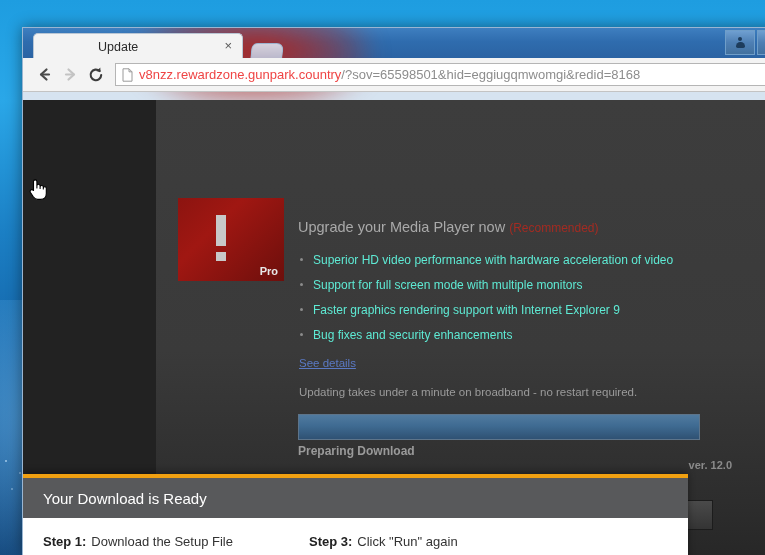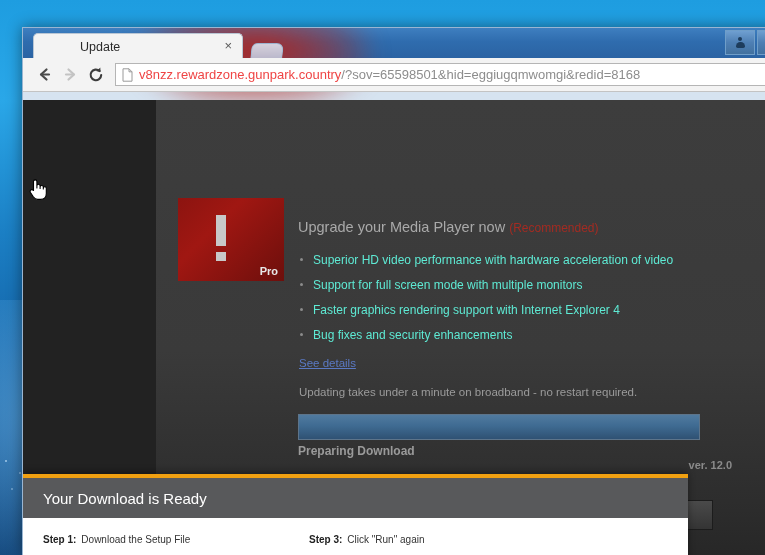--- a/index.html
+++ b/index.html
@@ -75,21 +75,21 @@
   
   #tabstrip { position: absolute; left: 0; top: 5px; height: 26px; }
   #tab {
     position: relative; left: 10px; width: 210px; height: 26px;
     background: #f3f3f3;
     border: 1px solid #b9c6d4; border-bottom: none;
     border-radius: 5px 5px 0 0;
     display: flex; align-items: center;
   }
   #tab-title {
-    margin-left: 46px; font-size: 12.5px; color: #2a2a2a;
+    margin-left: 64px; font-size: 12.5px; color: #2a2a2a;
     white-space: nowrap; overflow: hidden;
   }
   #tab-close {
     position: absolute; right: 10px; top: 4px;
     font-size: 13px; color: #5a5a5a; line-height: 16px; cursor: pointer;
   }
   #newtab {
     position: absolute; left: 228px; top: 10px; width: 32px; height: 17px;
     background: linear-gradient(180deg, rgba(225,238,250,.85), rgba(190,214,238,.8));
     border: 1px solid rgba(150,180,210,.8);
@@ -222,21 +222,21 @@
     border-top: 4px solid #f0a011;
     box-shadow: 0 -2px 7px rgba(0,0,0,.4);
   }
   #overlay-header {
     height: 40px; background: #58595b;
     display: flex; align-items: center; padding-left: 20px;
   }
   #overlay-title { font-size: 15px; color: #ffffff; }
   #overlay-body { position: relative; padding: 20px; height: 138px; }
 
-  .steps-col { position: absolute; font-size: 10px; color: #333; }
+  .steps-col { position: absolute; font-size: 13px; color: #333; }
   #steps-left { left: 20px; top: 16px; }
   #steps-right { left: 286px; top: 16px; }
   .step-row { margin-bottom: 6px; white-space: nowrap; }
   .step-row b { font-weight: bold; color: #222; margin-right: 5px; }
 
   
   #cursor { position: absolute; left: 26px; top: 176px; width: 22px; height: 26px; }
 </style>
 </head>
 <body>
@@ -310,21 +310,21 @@
     </div>
 
     <div id="headline">
       <span>Upgrade your Media Player now</span>
       <span class="rec">(Recommended)</span>
     </div>
 
     <ul id="bullets">
       <li>Superior HD video performance with hardware acceleration of video</li>
       <li>Support for full screen mode with multiple monitors</li>
-      <li>Faster graphics rendering support with Internet Explorer 4</li>
+      <li>Faster graphics rendering support with Internet Explorer 9</li>
       <li>Bug fixes and security enhancements</li>
     </ul>
 
     <div id="links">
       <a>See details</a>
     </div>
 
     <div id="note">Updating takes under a minute on broadband - no restart required.</div>
 
     <div id="progress-track">

